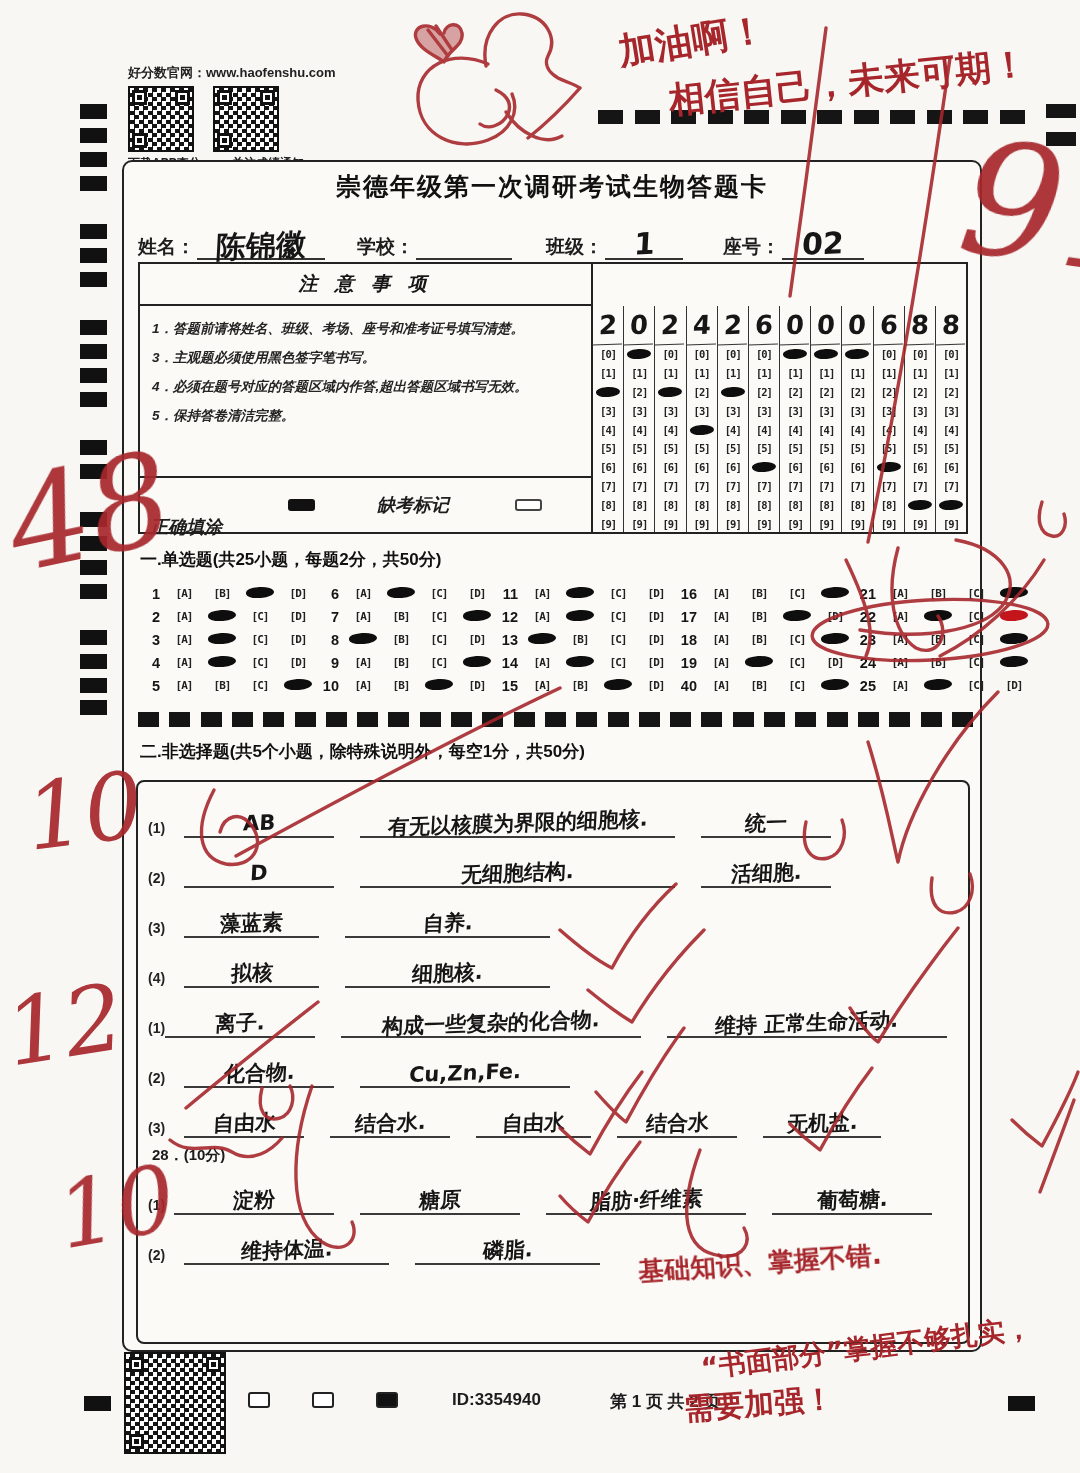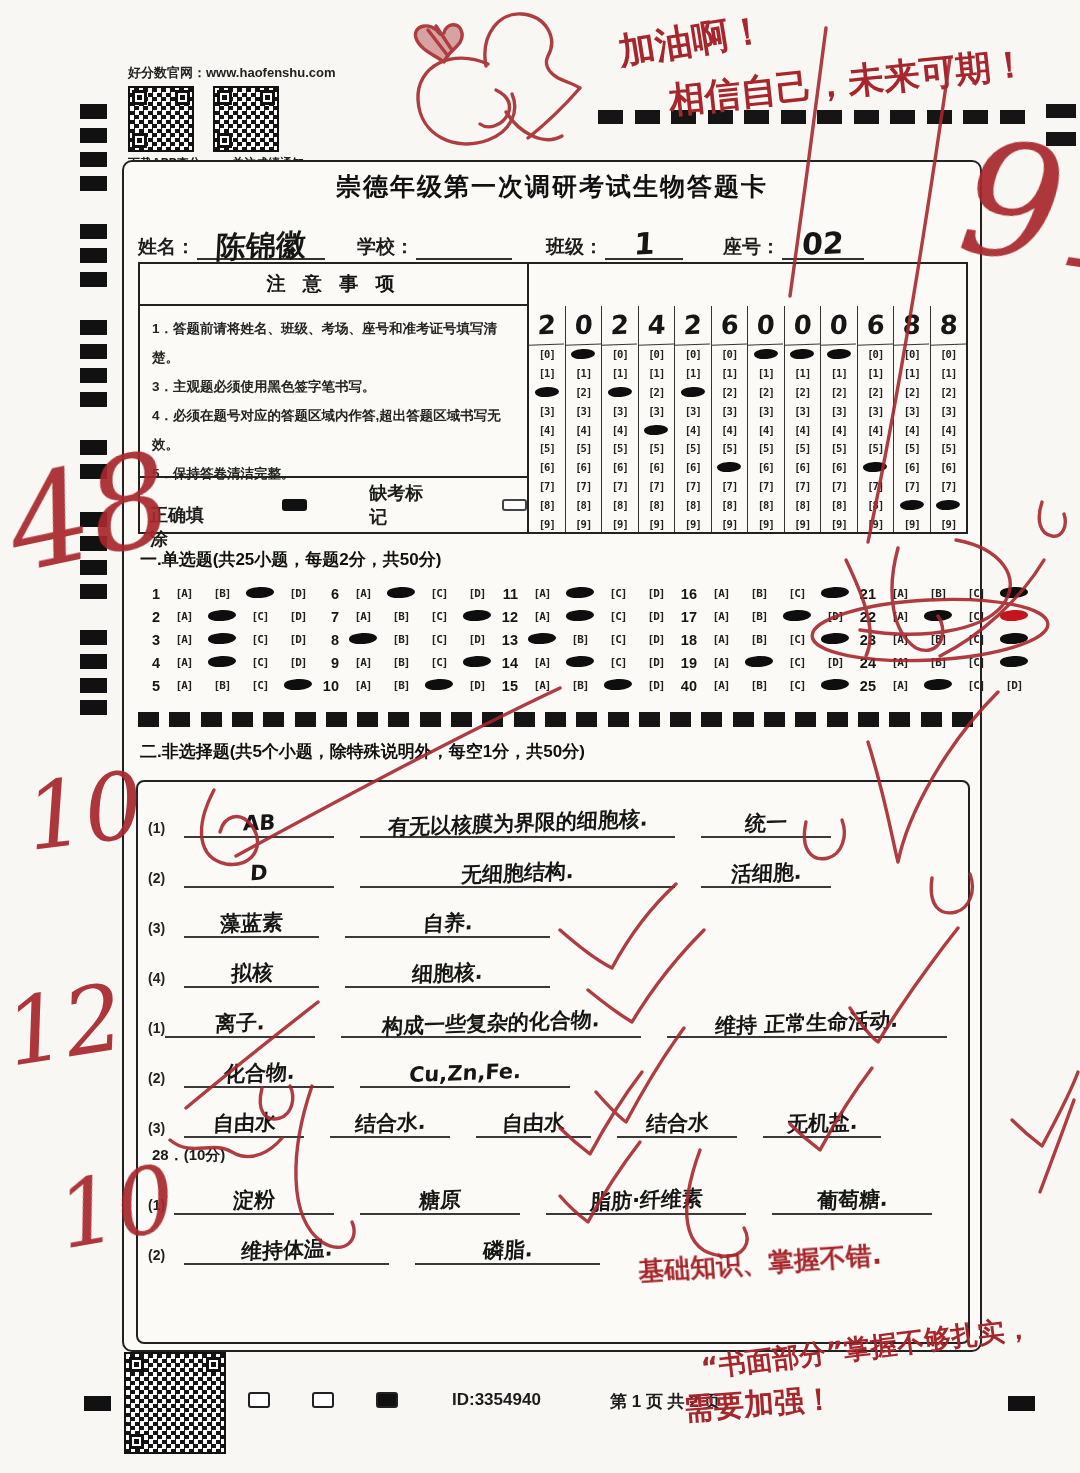--- a/index.html
+++ b/index.html
@@ -27,21 +27,21 @@
         font-size:25px; font-weight:bold; color:#111; letter-spacing:2px;}
   .student{position:absolute; top:52px; left:14px; right:10px; height:46px;
         display:flex; align-items:flex-end; font-size:19px; font-weight:bold; color:#1d1d1d;}
   .student .lbl{margin-right:2px;}
   .u{display:inline-block; border-bottom:2.5px solid #333; height:34px; text-align:center;}
   .hw{font-family:"DejaVu Sans", sans-serif; font-weight:600; color:#161616;
       transform:rotate(-2deg) skewX(-5deg); display:inline-block;}
 
   
   .tbl{position:absolute; top:100px; left:14px; width:830px; height:272px; border:2.5px solid #222; display:flex;}
-  .cellL{width:389px; border-right:2.5px solid #222; position:relative;}
+  .cellL{width:453px; border-right:2.5px solid #222; position:relative;font-style:italic;}
   .cellR{flex:1; position:relative;}
   .cell-head{height:42px; border-bottom:2px solid #222; display:flex; align-items:center; justify-content:center;
       font-size:19px; font-weight:bold; letter-spacing:6px; color:#151515;}
   .notes-items{padding:8px 10px 0 12px; font-size:13.5px; font-weight:600; color:#242424; line-height:29px;}
   .fillrow{position:absolute; left:0; right:0; bottom:0; height:56px; border-top:2px solid #222;
       display:flex; align-items:center; font-size:18px; font-weight:bold; color:#1d1d1d;}
   .fillrow .sw{display:inline-block; width:27px; height:12px; border-radius:3px;}
   .sw.full{background:#111;}
   .sw.empty{border:2px solid #444; background:#fff;}
 

